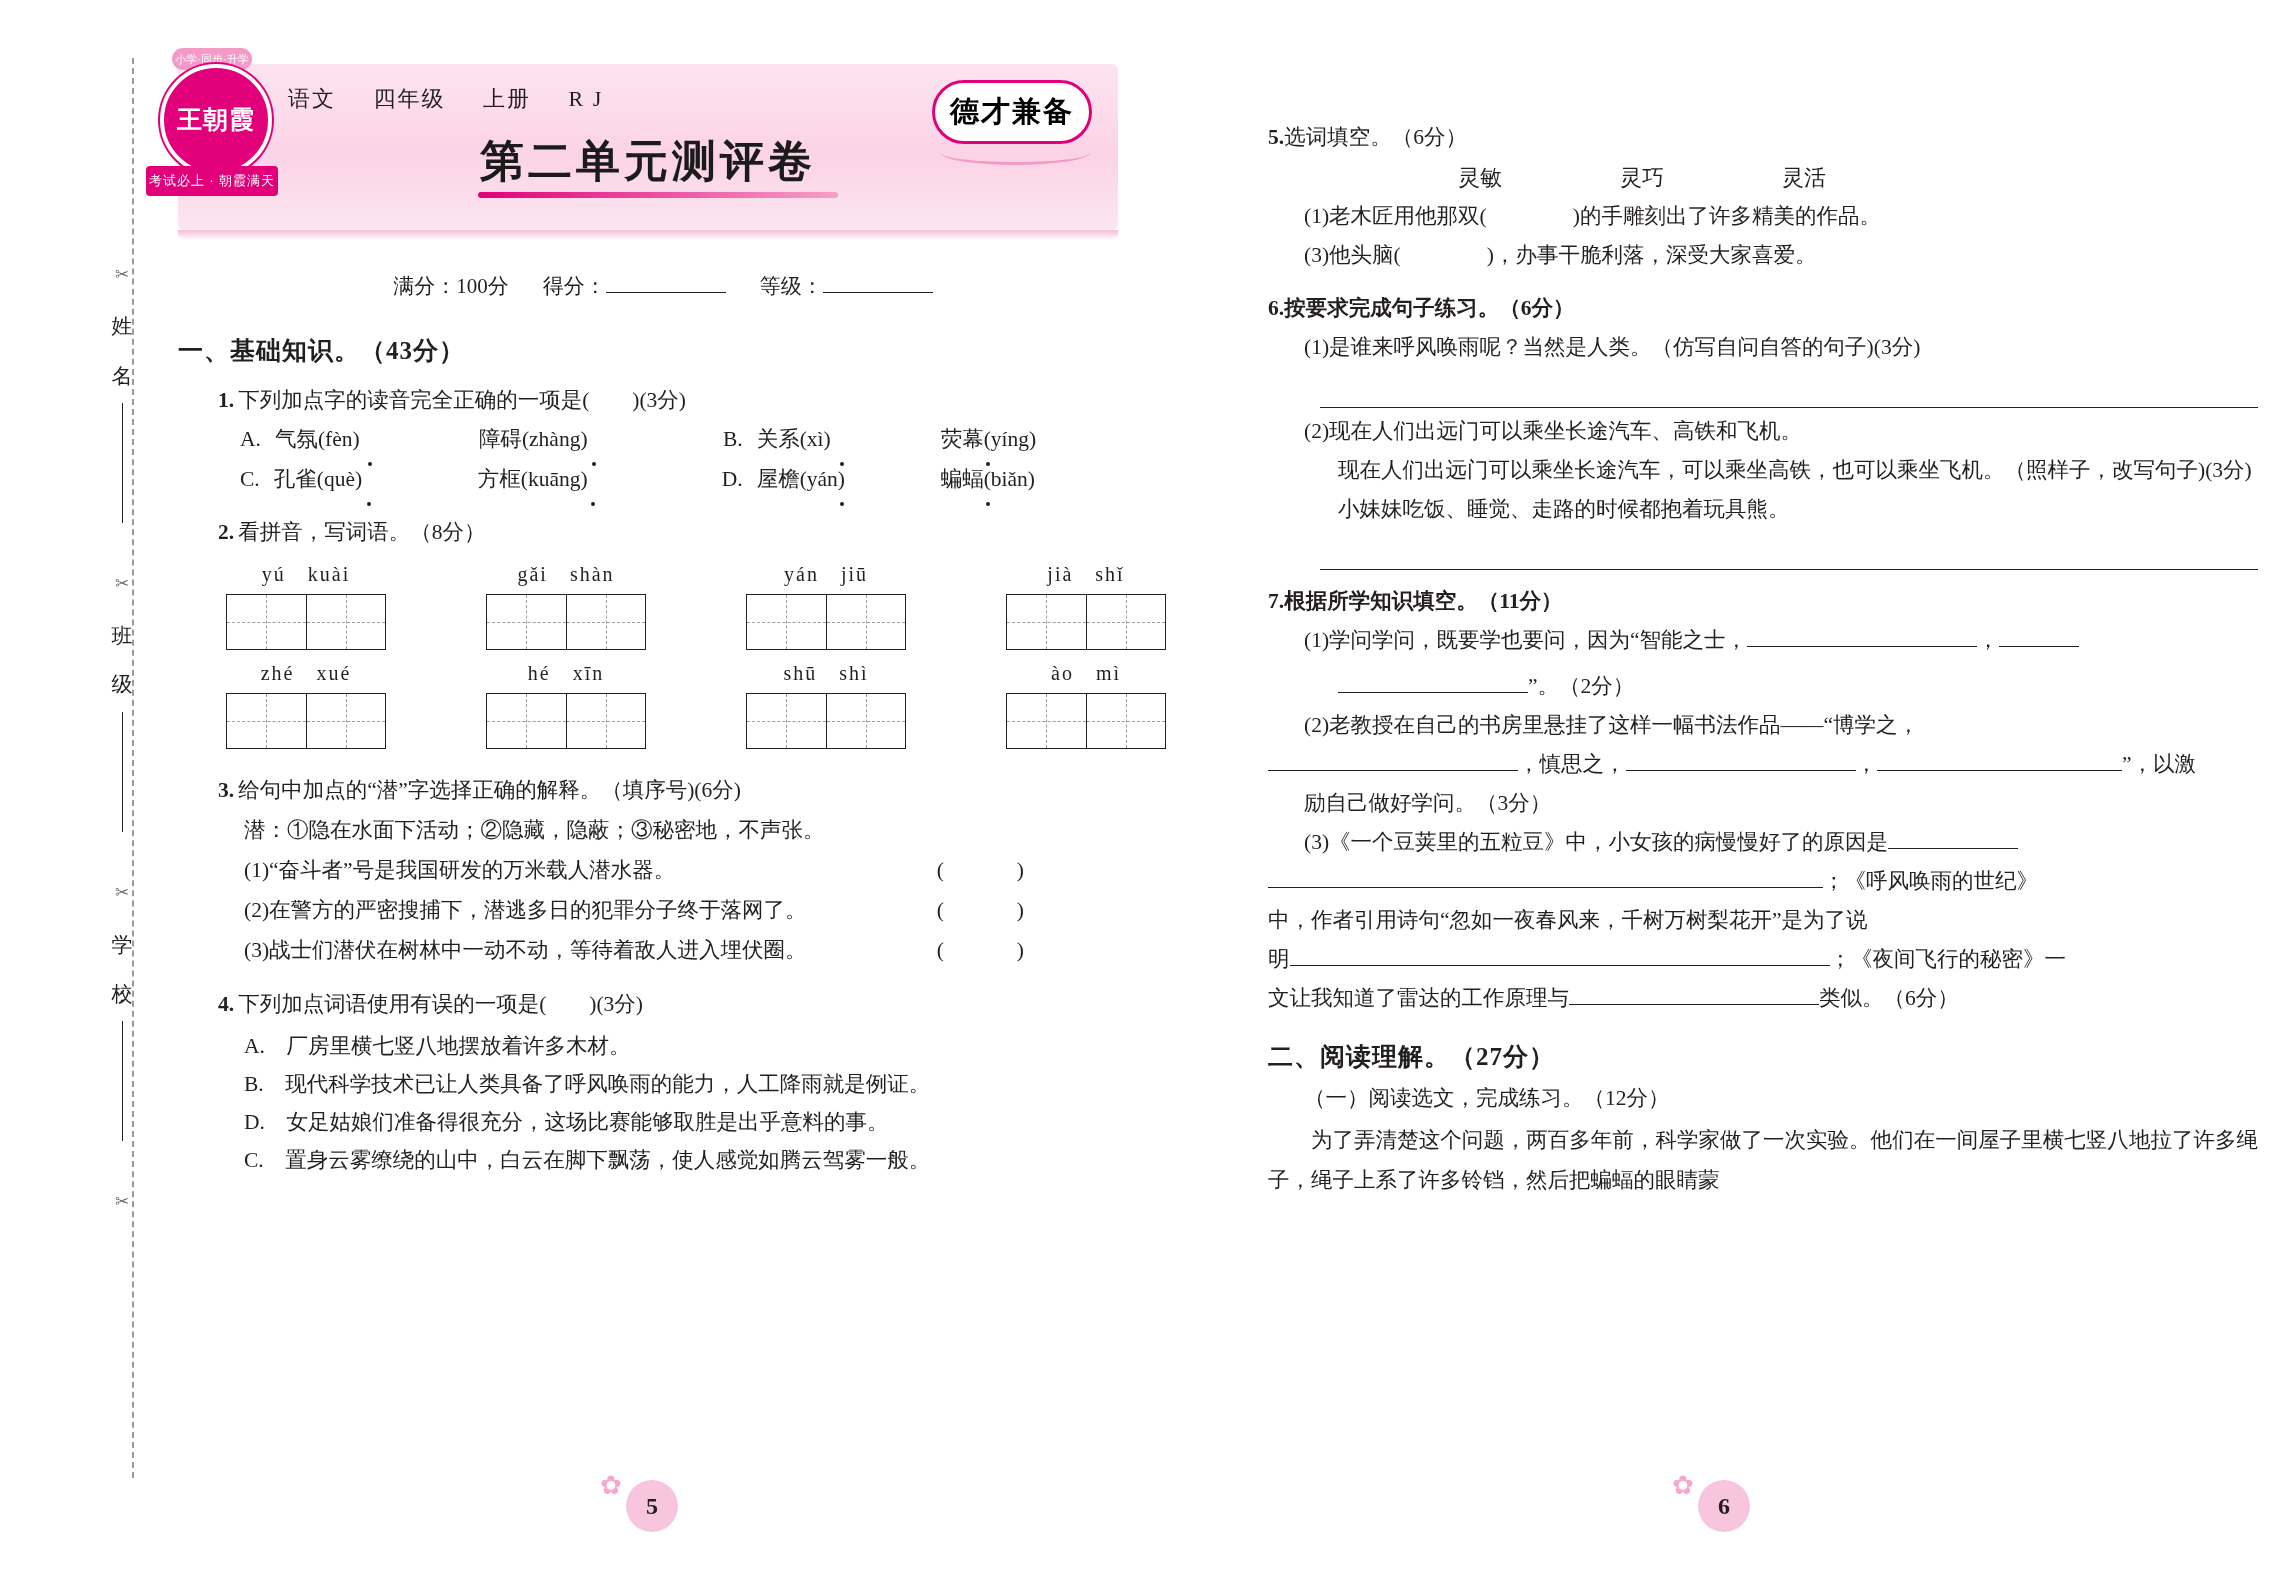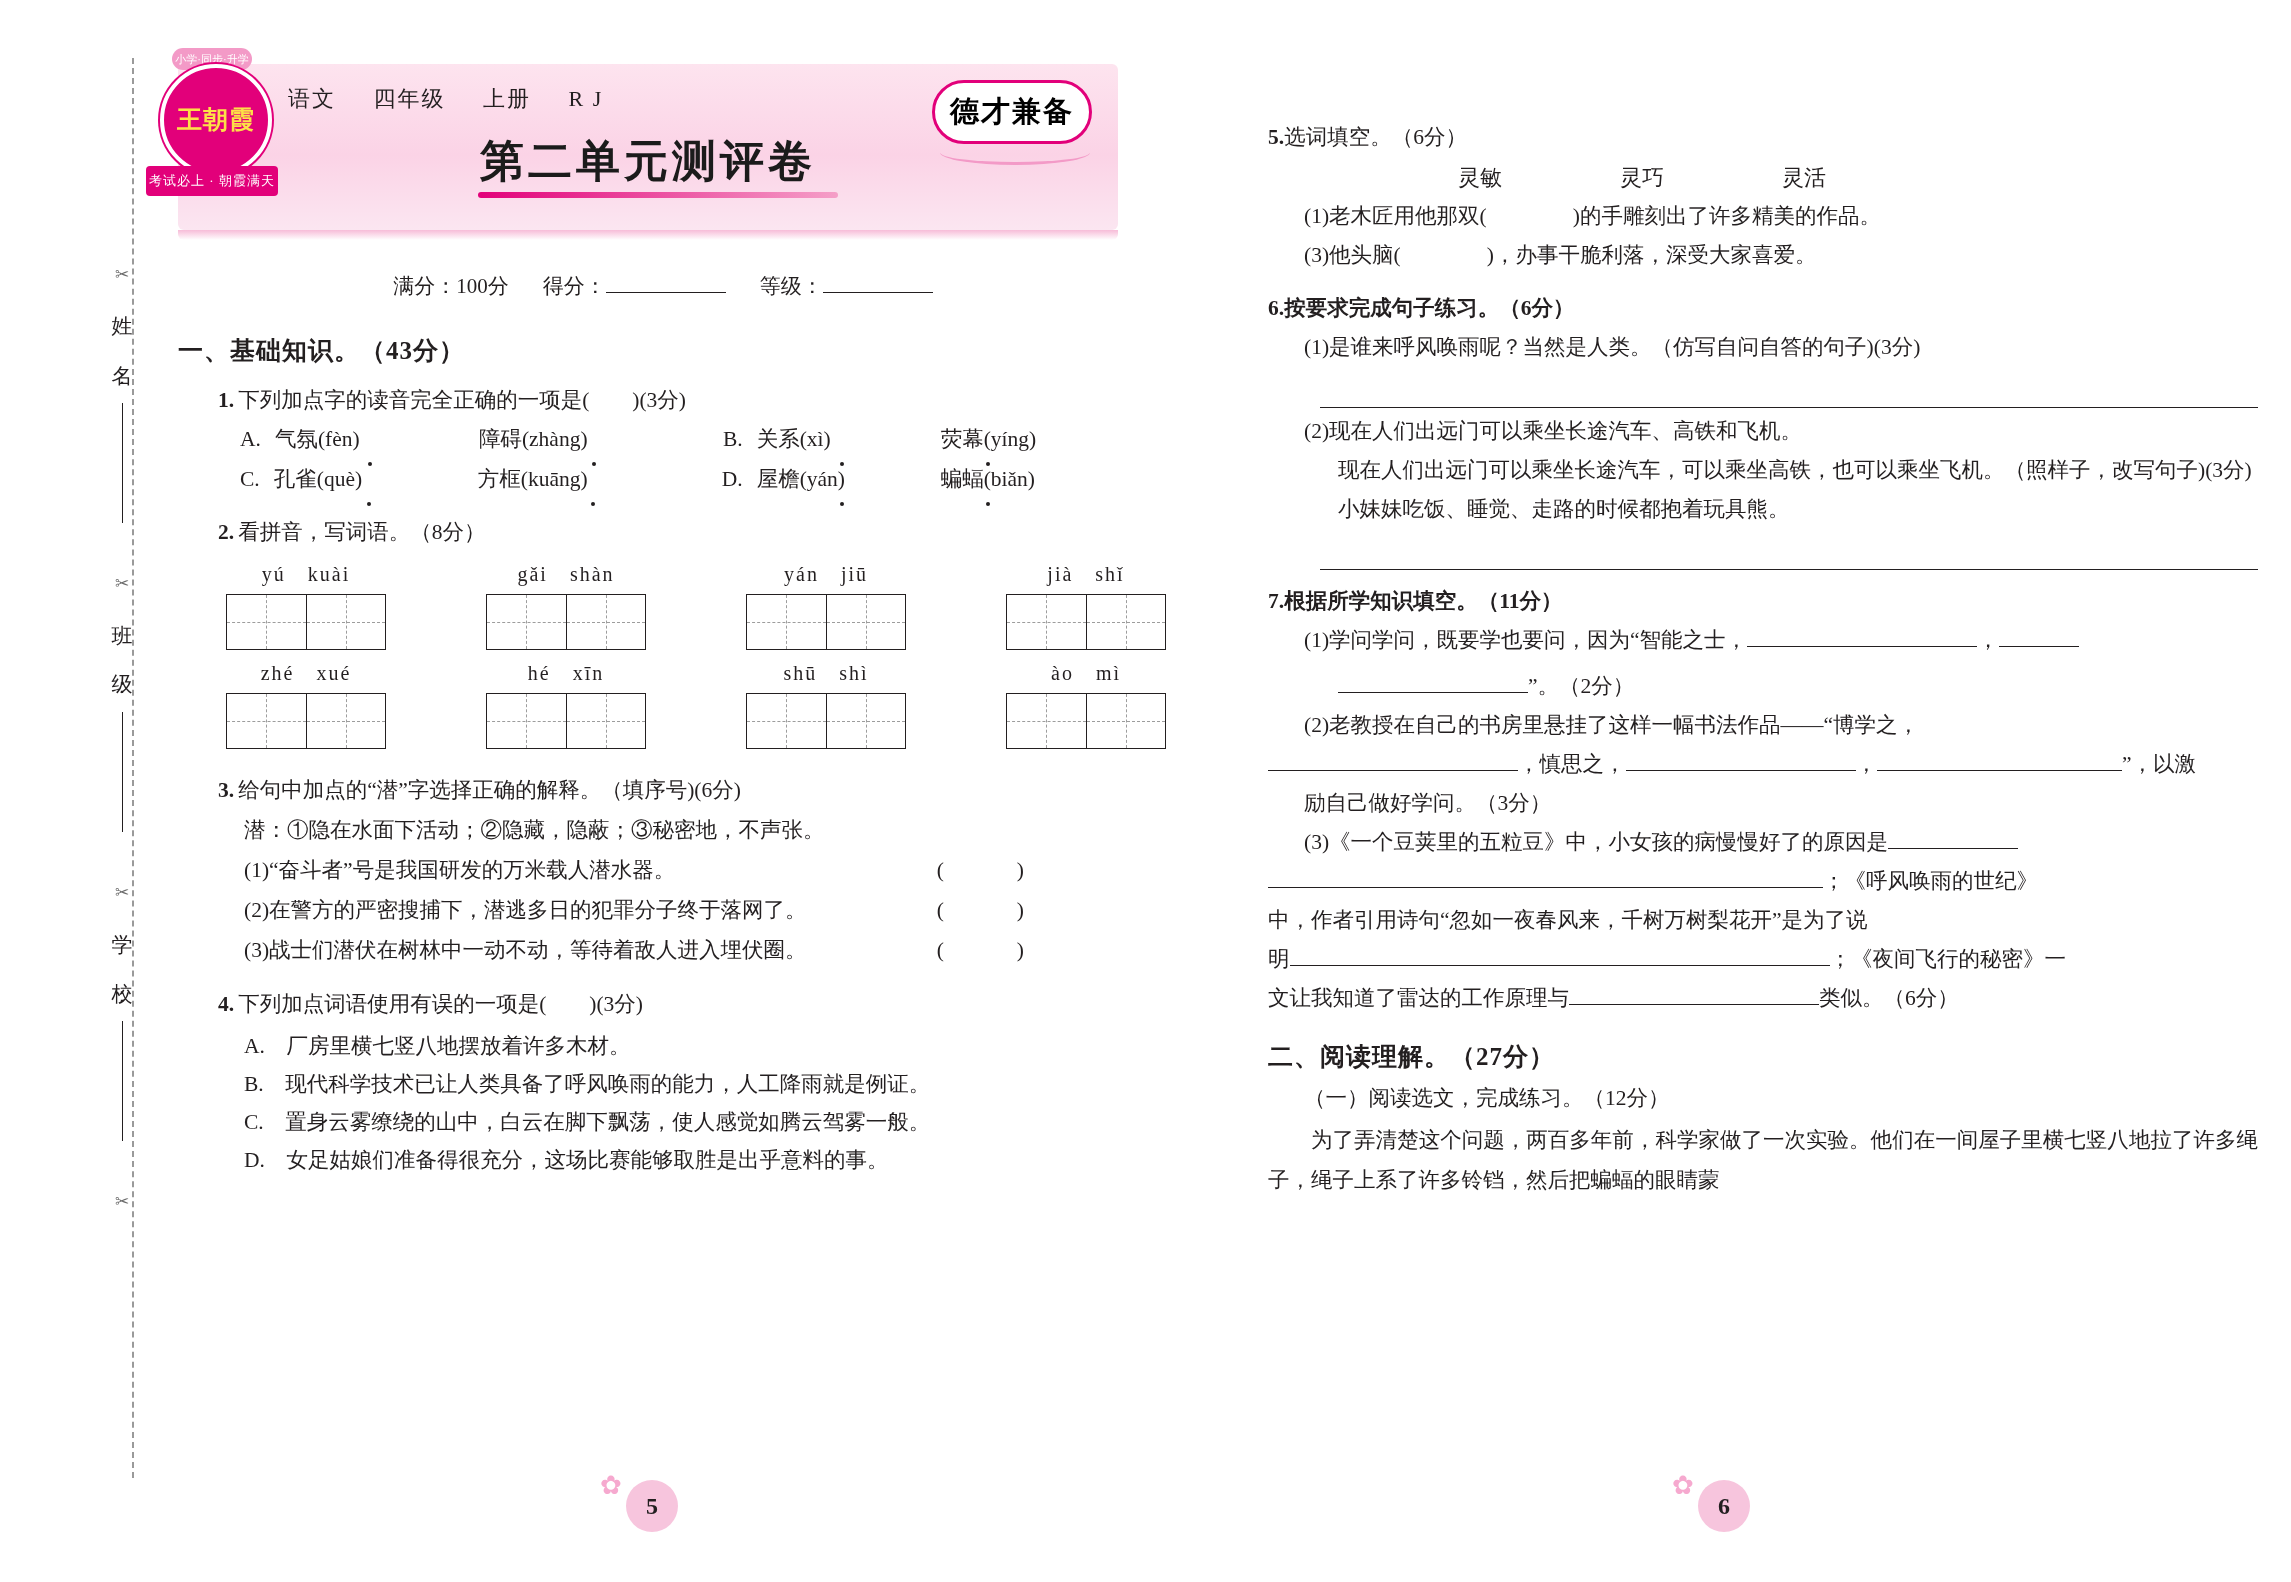--- a/index.html
+++ b/index.html
@@ -50,21 +50,21 @@
   }
   .logo{
     position:absolute;left:-34px;top:-6px;width:136px;height:146px;
   }
   .logo .crest{
     position:absolute;left:16px;top:6px;width:104px;height:104px;border-radius:50%;
     background:#e2007a;border:4px solid #ffffff;box-shadow:0 0 0 2px #e2007a;
     display:flex;align-items:center;justify-content:center;
   }
   .logo .crest span{
-    color:#fde047;font-size:25px;font-weight:bold;line-height:1.05;text-align:center;
+    color:#ffffff;font-size:25px;font-weight:bold;line-height:1.05;text-align:center;
     font-family:"Liberation Serif",serif;letter-spacing:1px;
   }
   .logo .ribbon{
     position:absolute;left:2px;top:108px;width:132px;height:30px;
     background:#e2007a;border-radius:4px;color:#fff;font-size:13px;
     display:flex;align-items:center;justify-content:center;letter-spacing:1px;
   }
   .logo .crestTop{
     position:absolute;left:28px;top:-10px;width:80px;height:22px;
     background:#f39ac7;border-radius:11px;color:#fff;font-size:11px;
@@ -308,22 +308,22 @@
     <div class="q indent2" style="margin-top:2px;display:flex;justify-content:space-between;width:790px">
       <span>(3)战士们潜伏在树林中一动不动，等待着敌人进入埋伏圈。</span>
       <span class="paren">(　　)</span>
     </div>
 
     <div class="q indent" style="margin-top:16px">
       <span class="num">4.</span><span>下列加点词语使用有误的一项是(　　)(3分)</span>
     </div>
     <div class="q indent2" style="margin-top:4px">A.　厂房里横七竖八地摆放着许多木材。</div>
     <div class="q indent2" style="margin-top:0">B.　现代科学技术已让人类具备了呼风唤雨的能力，人工降雨就是例证。</div>
+    <div class="q indent2" style="margin-top:0">D.　女足姑娘们准备得很充分，这场比赛能够取胜是出乎意料的事。</div>
     <div class="q indent2" style="margin-top:0">C.　置身云雾缭绕的山中，白云在脚下飘荡，使人感觉如腾云驾雾一般。</div>
-    <div class="q indent2" style="margin-top:0">D.　女足姑娘们准备得很充分，这场比赛能够取胜是出乎意料的事。</div>
   </div>
 
   <div class="col-right">
 
     <div class="r-q">
       <span class="num" style="font-weight:bold">5.</span><span>选词填空。（6分）</span>
     </div>
     <div class="r-words">
       <span>灵敏</span>
       <span>灵巧</span>

